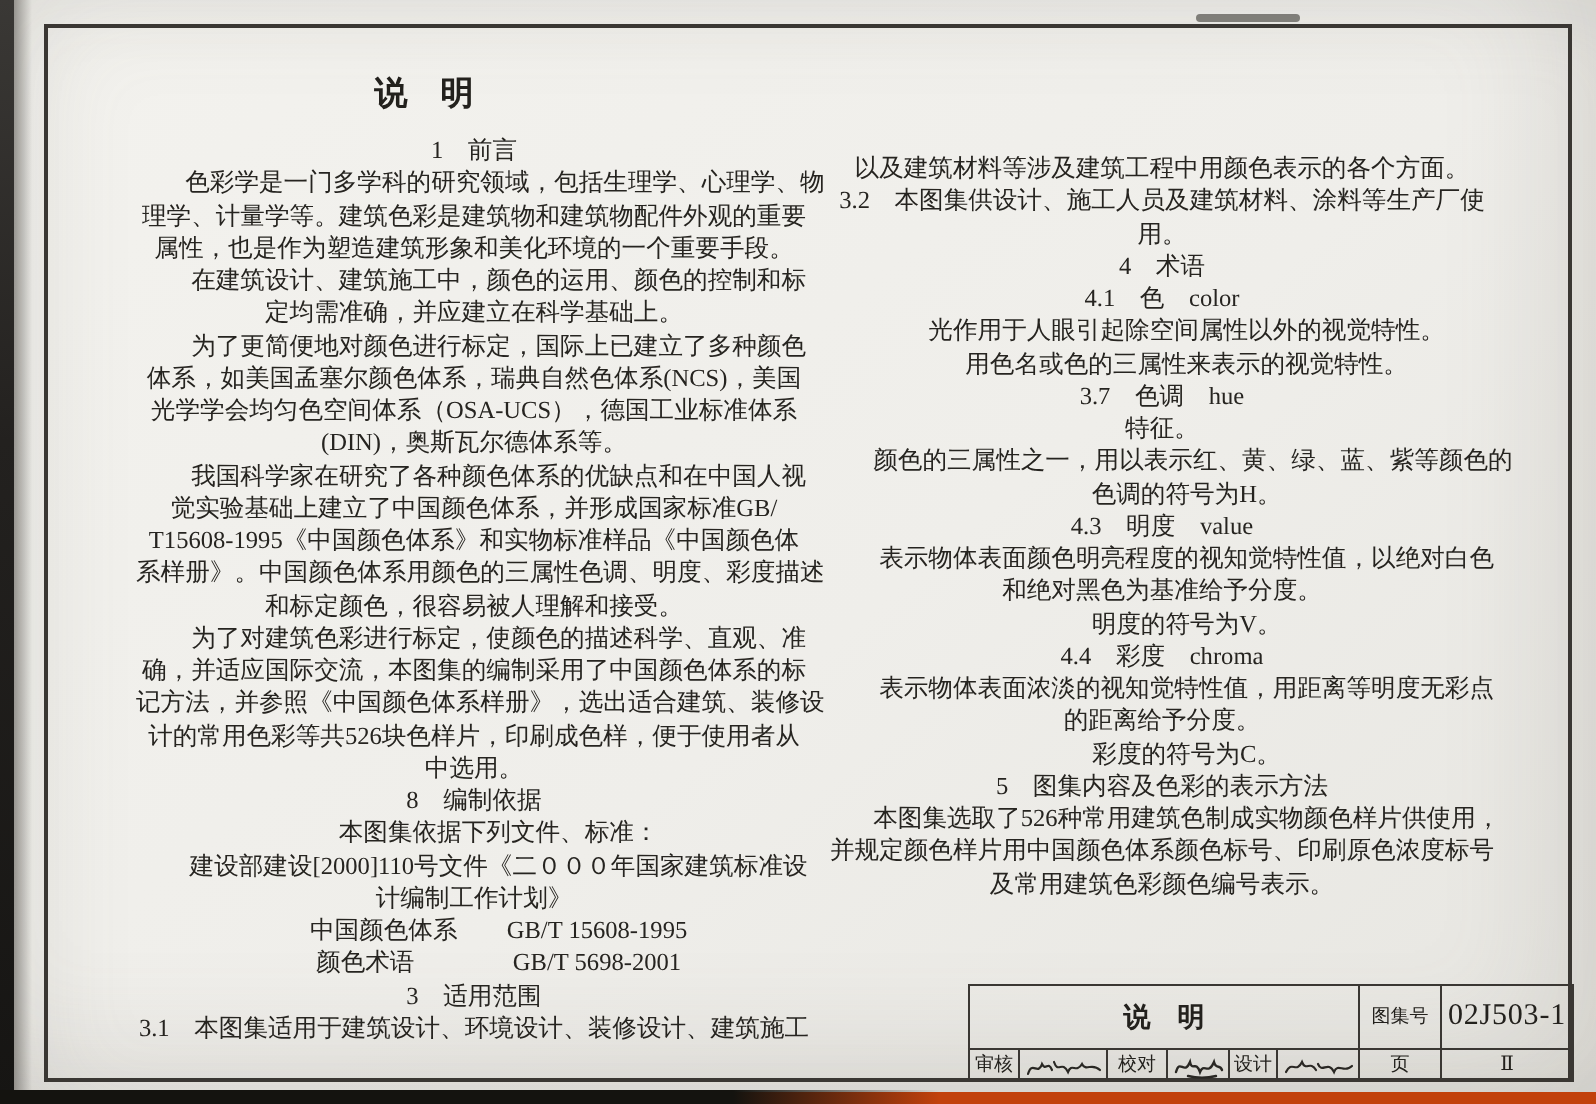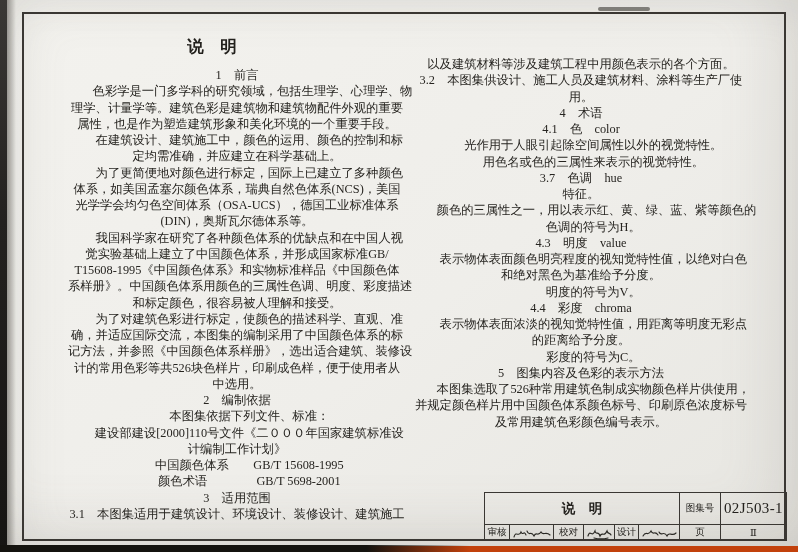--- a/index.html
+++ b/index.html
@@ -67,21 +67,21 @@
 
   .col {
     position: absolute;
     width: 338px;
     font-size: 12.3px;
     line-height: 16.25px;
     color: #262420;
     text-align: center;
   }
   .col-left  { left: 63px;  top: 67px; }
-  .col-right { left: 407px; top: 56px; }
+  .col-right { left: 407px; top: 76px; }
   .tline { white-space: pre; height: 16.25px; overflow: visible; }
 
   
   .title-block {
     position: absolute;
     left: 479px; top: 492px;
     border-collapse: collapse;
     table-layout: fixed;
     background: transparent;
     color: #23211d;
@@ -125,21 +125,21 @@
         <div class="tline">　　我国科学家在研究了各种颜色体系的优缺点和在中国人视</div>
         <div class="tline">觉实验基础上建立了中国颜色体系，并形成国家标准GB/</div>
         <div class="tline">T15608-1995《中国颜色体系》和实物标准样品《中国颜色体</div>
         <div class="tline">系样册》。中国颜色体系用颜色的三属性色调、明度、彩度描述</div>
         <div class="tline">和标定颜色，很容易被人理解和接受。</div>
         <div class="tline">　　为了对建筑色彩进行标定，使颜色的描述科学、直观、准</div>
         <div class="tline">确，并适应国际交流，本图集的编制采用了中国颜色体系的标</div>
         <div class="tline">记方法，并参照《中国颜色体系样册》，选出适合建筑、装修设</div>
         <div class="tline">计的常用色彩等共526块色样片，印刷成色样，便于使用者从</div>
         <div class="tline">中选用。</div>
-        <div class="tline">2　编制依据</div>
+        <div class="tline">8　编制依据</div>
         <div class="tline">　　本图集依据下列文件、标准：</div>
         <div class="tline">　　建设部建设[2000]110号文件《二０００年国家建筑标准设</div>
         <div class="tline">计编制工作计划》</div>
         <div class="tline">　　中国颜色体系　　GB/T 15608-1995</div>
         <div class="tline">　　颜色术语　　　　GB/T 5698-2001</div>
         <div class="tline">3　适用范围</div>
         <div class="tline">3.1　本图集适用于建筑设计、环境设计、装修设计、建筑施工</div>
       </div>
 
     <div class="col col-right">

